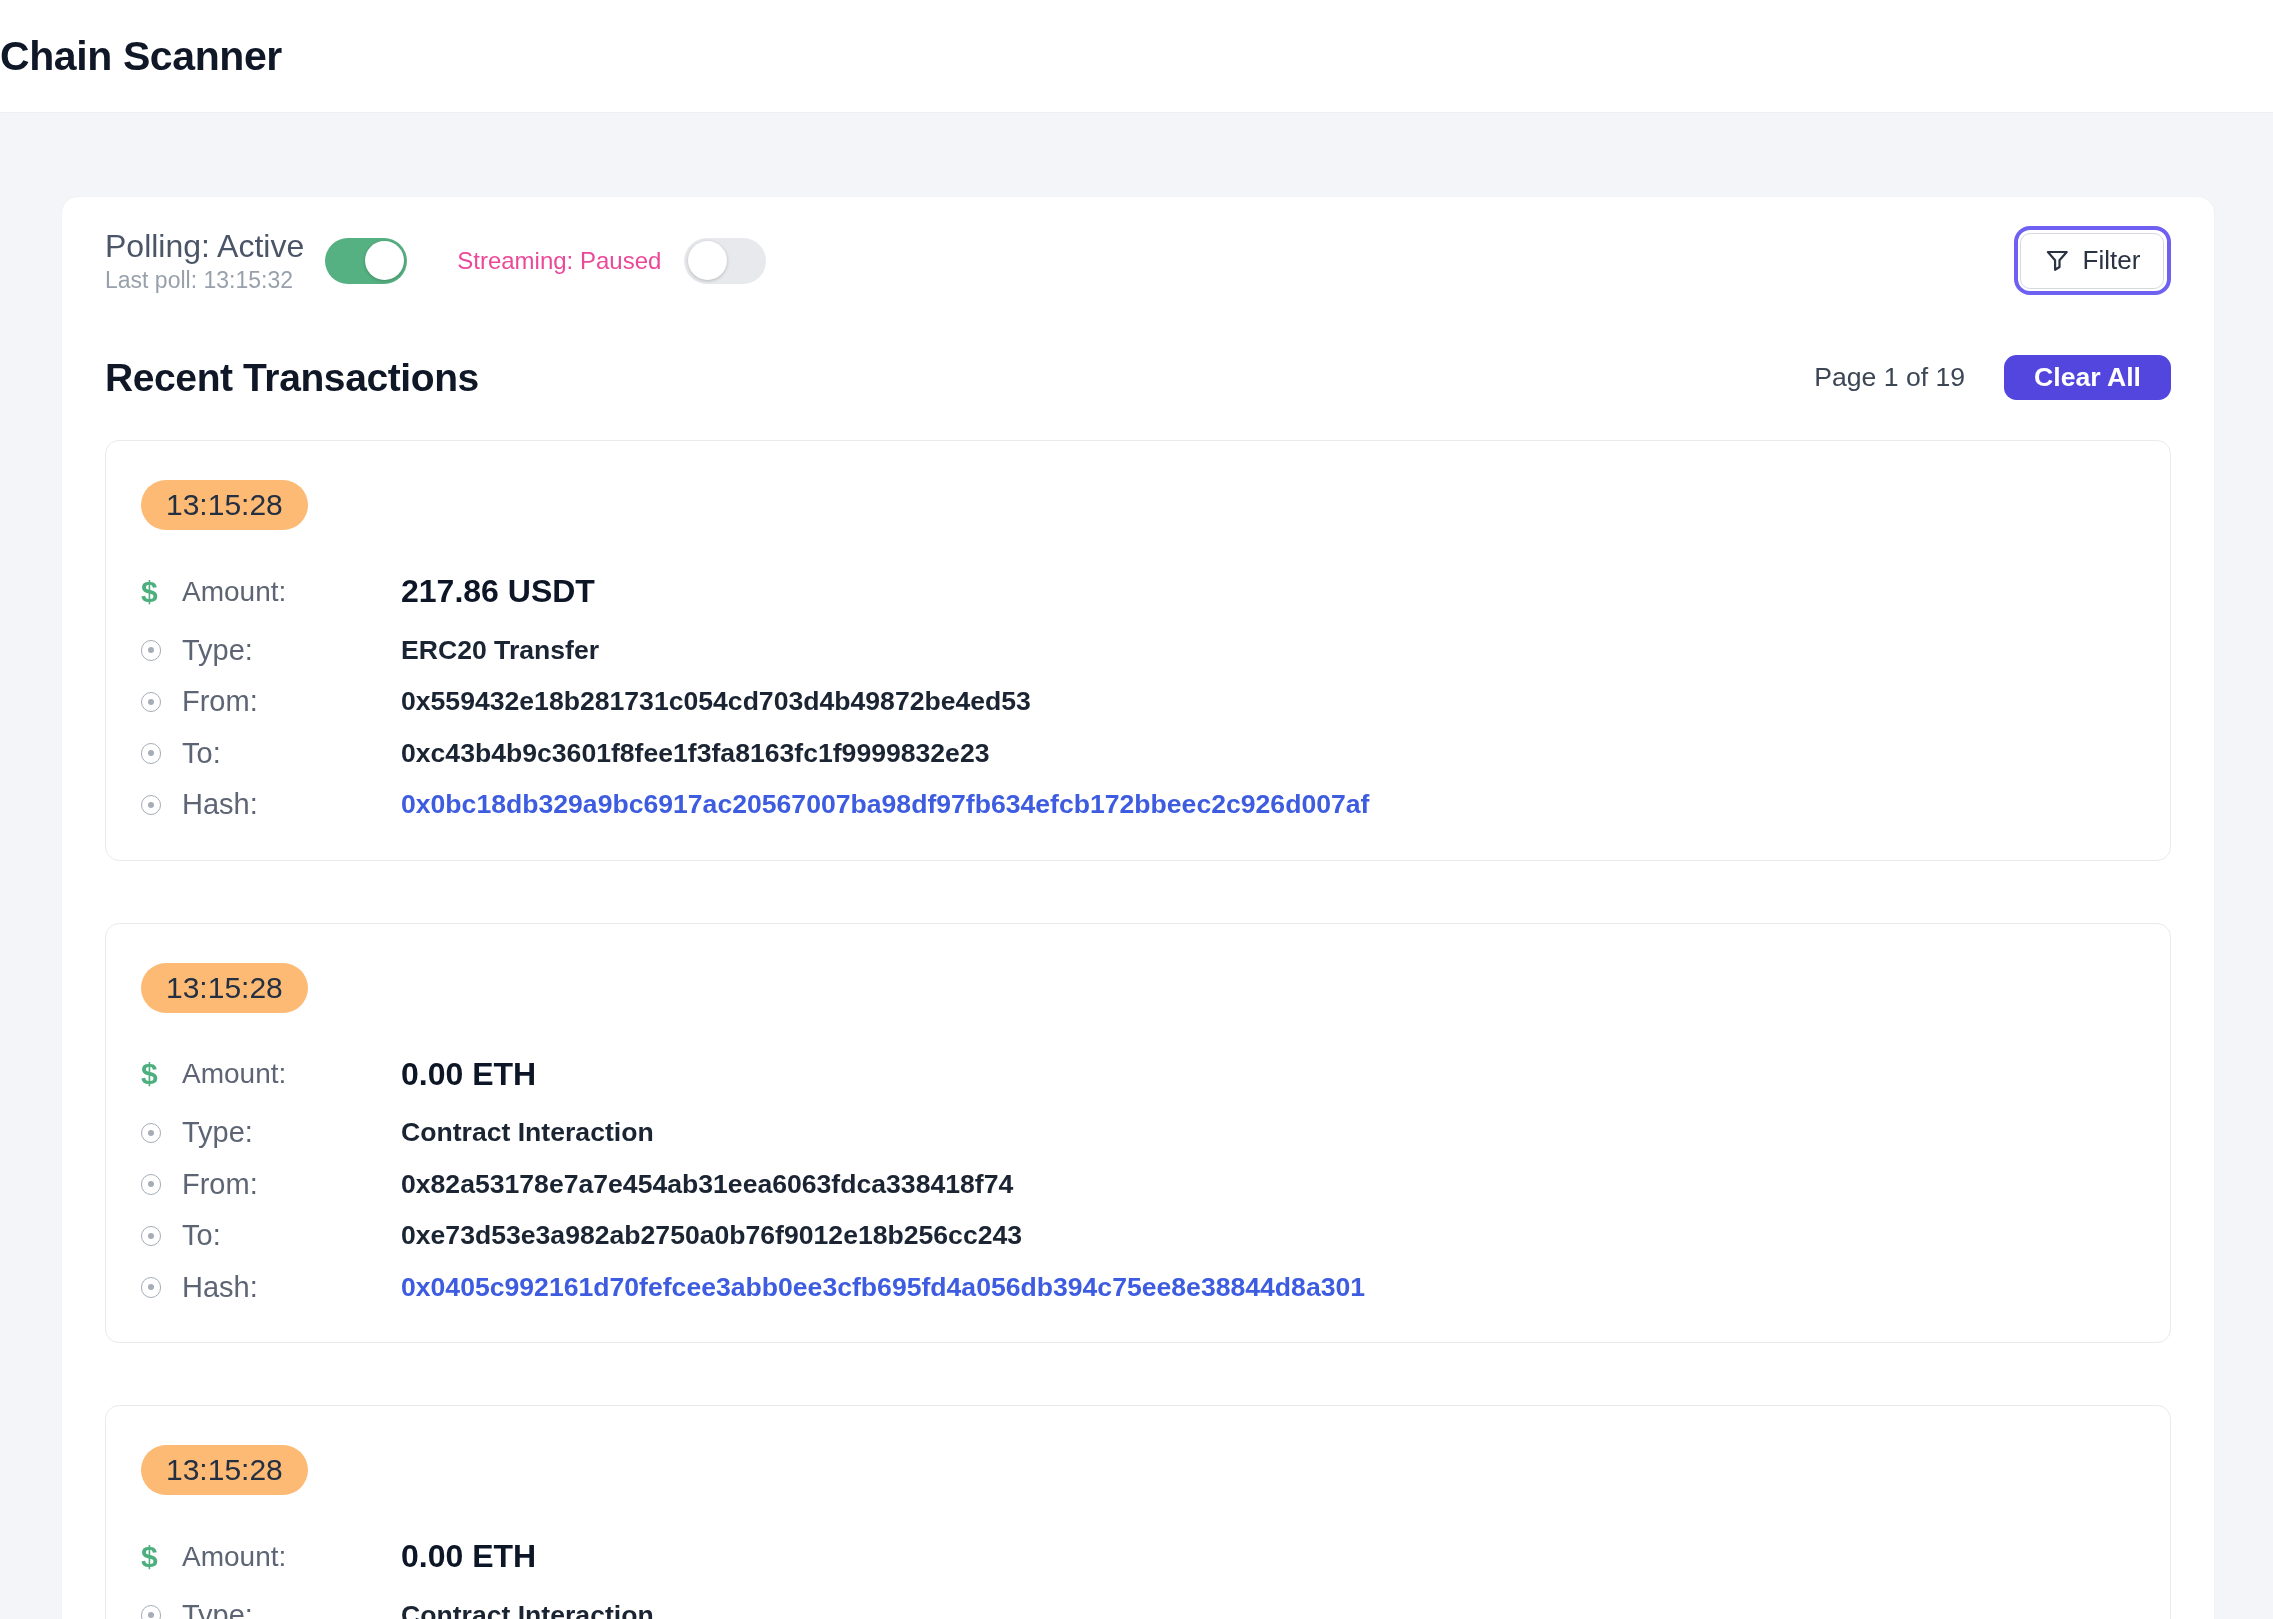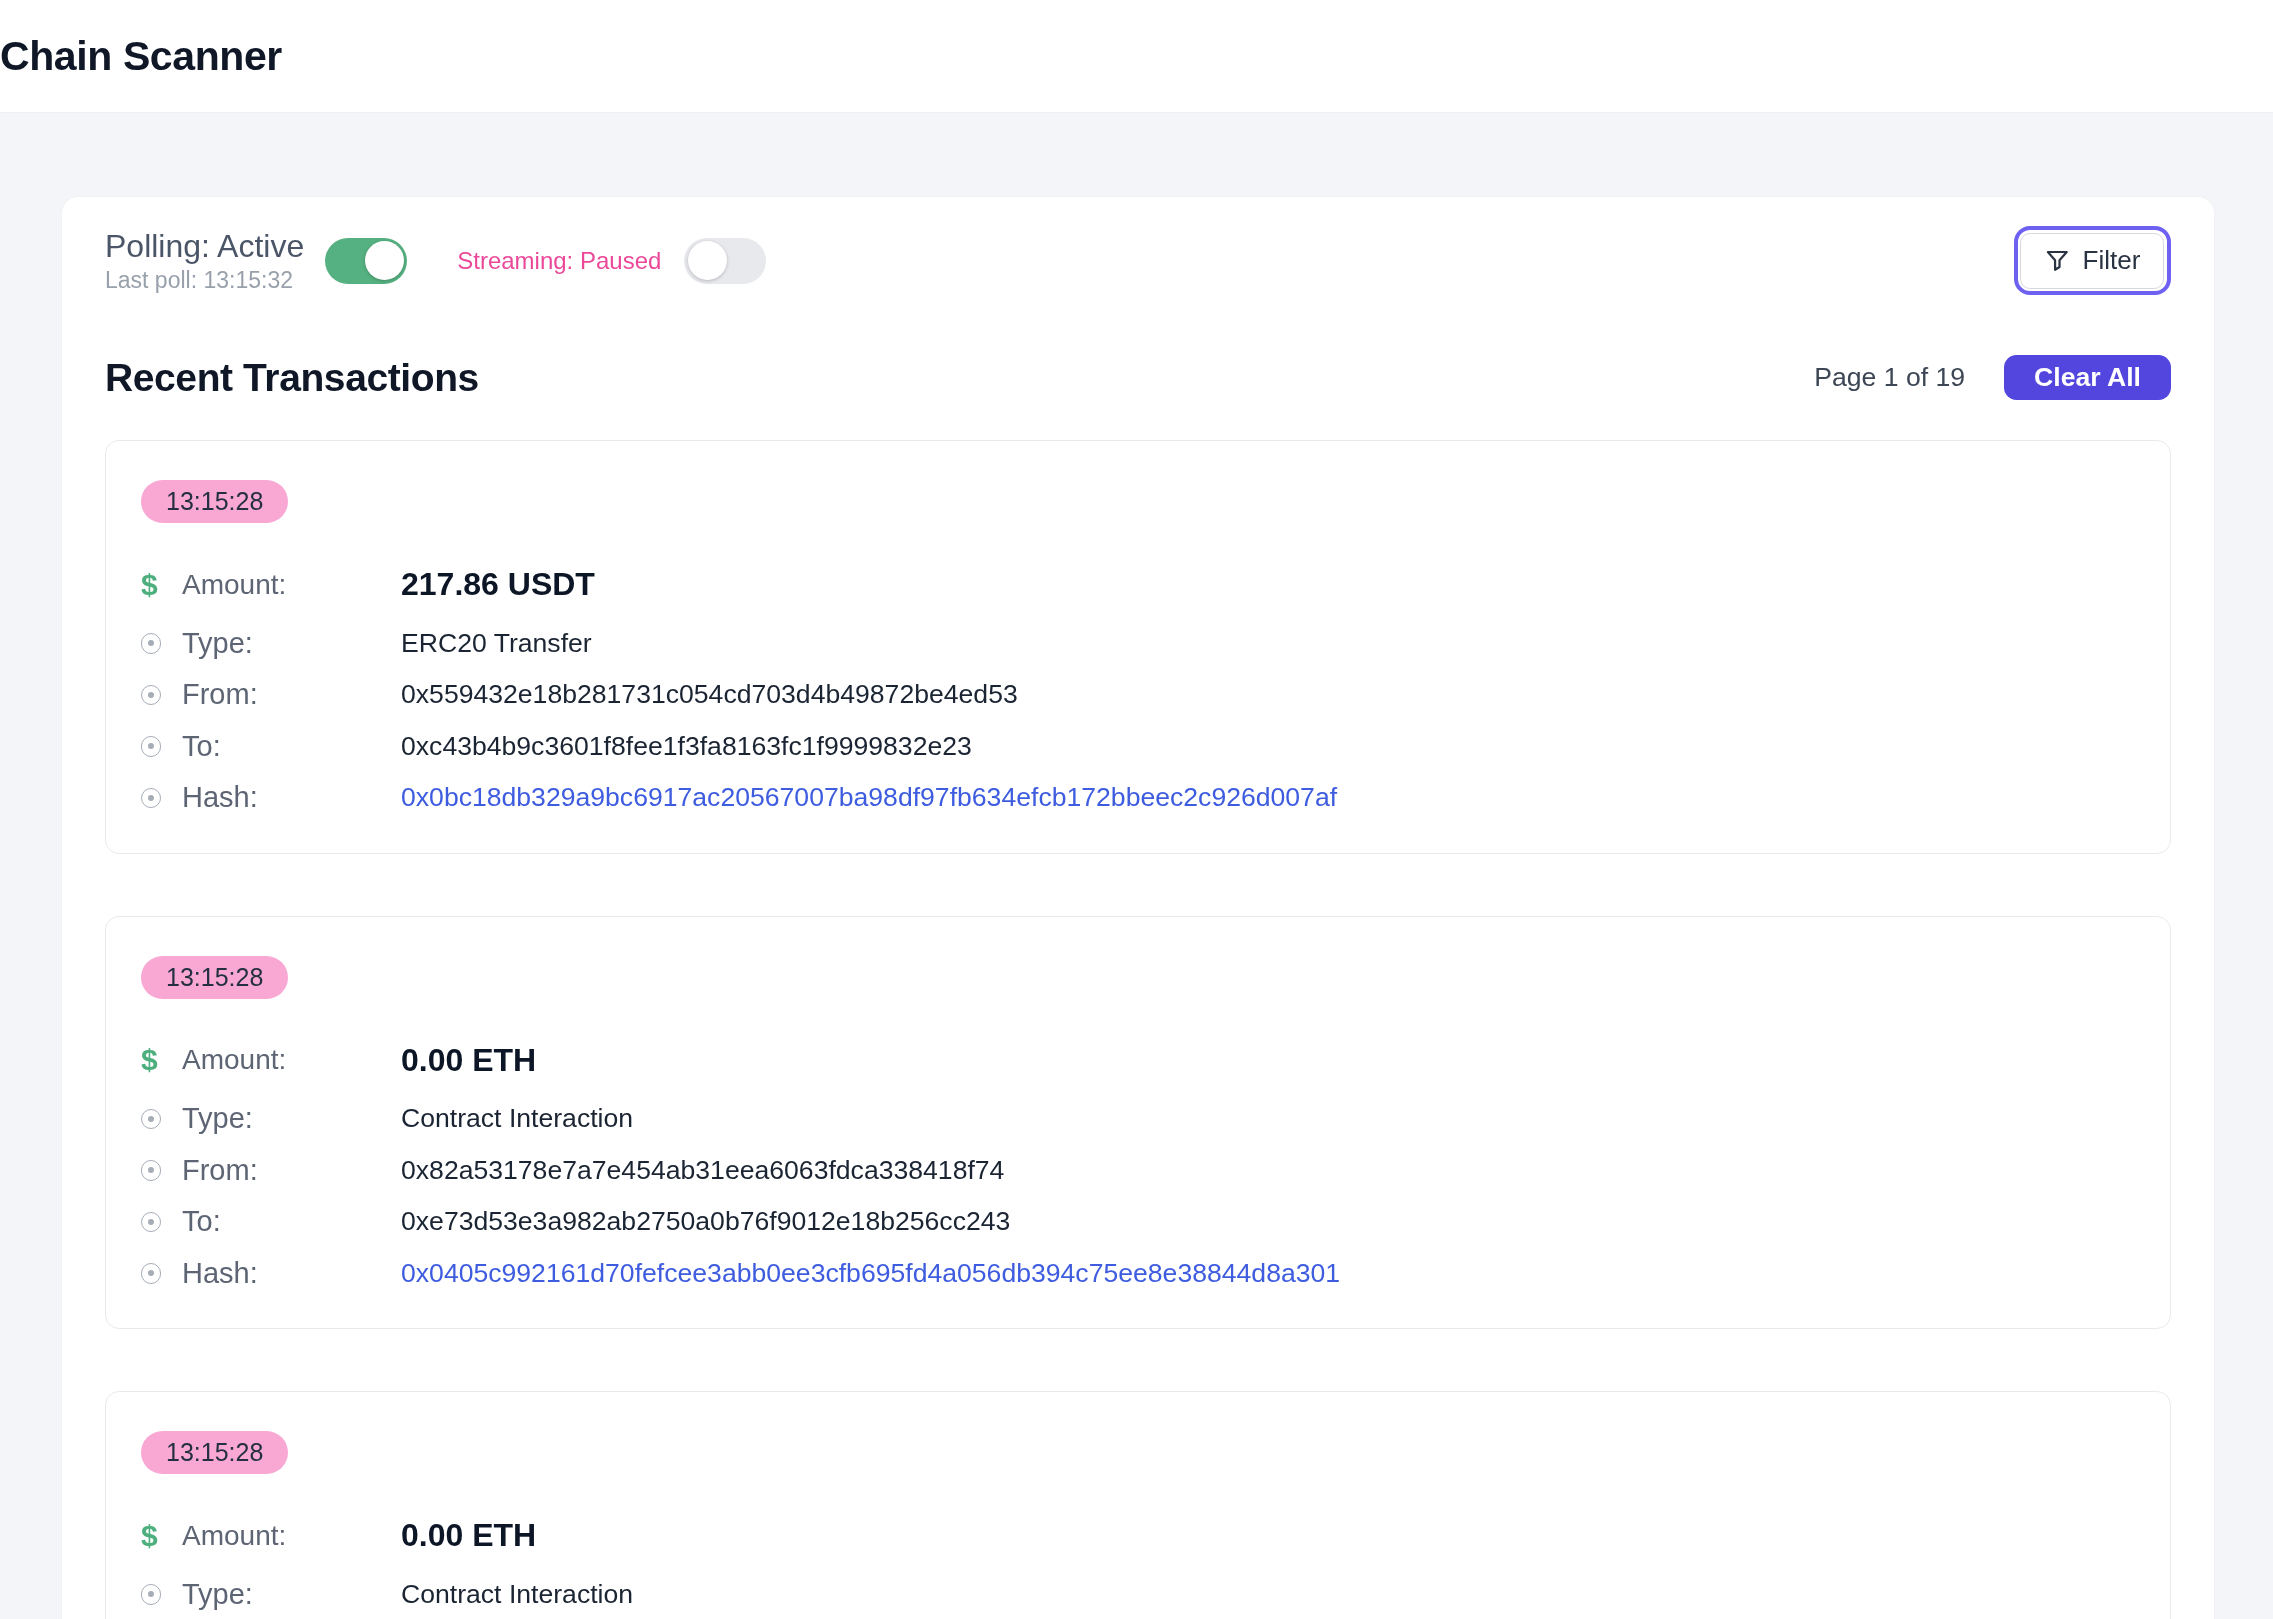--- a/index.html
+++ b/index.html
@@ -65,42 +65,42 @@
     font-family:inherit; cursor:pointer;
   }
 
   
   .tx-list { margin-top:40px; display:flex; flex-direction:column; gap:62px; }
   .tx-card {
     border:1.8px solid #e8eaec; border-radius:14px; background:#ffffff;
     padding:39px 35px;
   }
   .time-badge {
-    display:inline-flex; align-items:center; height:43px; padding:0 25px;
-    background:#f9a8d4; border-radius:886px; font-size:25px; color:#243041;
+    display:inline-flex; align-items:center; height:50px; padding:0 25px;
+    background:#fdba74; border-radius:886px; font-size:30px; color:#243041;
     font-weight:500;
   }
   .row { display:flex; align-items:center; }
   .icon-col { width:41px; flex:0 0 41px; display:flex; align-items:center; }
   .label-col { width:219px; flex:0 0 219px; font-size:29px; color:#5d6574; }
   .amount-row { margin-top:44px; height:35px; }
   .amount-row .label-col { font-size:28px; }
   .amount-value { font-size:32px; font-weight:700; color:#0d1626; }
   .dollar-icon { font-size:30px; font-weight:700; color:#4caf7d; }
   .detail-rows { margin-top:25px; display:flex; flex-direction:column; gap:19.5px; }
   .detail-row { height:32px; }
   .circle-dot-icon {
     width:20.4px; height:20.4px; border:1.8px solid #a6adb7; border-radius:50%;
     position:relative; display:inline-block;
   }
   .circle-dot-icon::after {
     content:""; position:absolute; left:50%; top:50%; width:6.2px; height:6.2px;
     margin:-3.1px 0 0 -3.1px; border-radius:50%; background:#a6adb7;
   }
-  .detail-value { font-size:26.6px; color:#1a2432; font-weight:400; }
+  .detail-value { font-size:26.6px; color:#1a2432; font-weight:700; }
   .hash-link { color:#3e5ce0; text-decoration:none; cursor:pointer; }
 </style>
 </head>
 <body>
 
 <header class="app-header">
   <h1 class="app-title">Chain Scanner</h1>
 </header>
 
 <div class="main-wrap">

